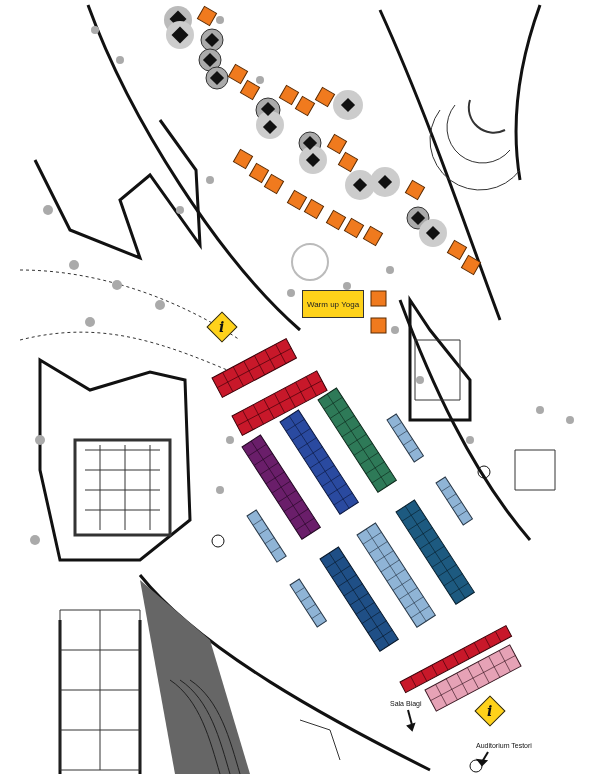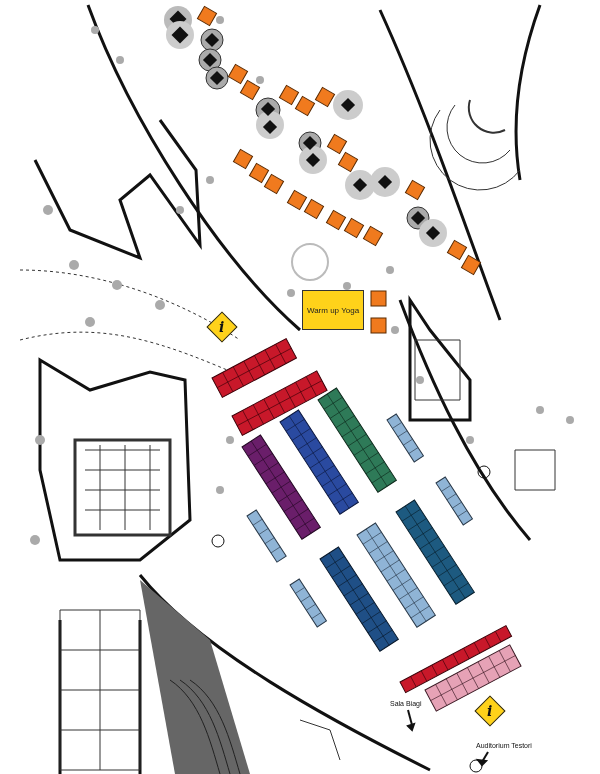--- a/index.html
+++ b/index.html
@@ -1,19 +1,19 @@
 <!DOCTYPE html>
 <html><head>
 <meta charset="utf-8">
 <style>
   html,body{margin:0;padding:0;background:#fff;}
   body{width:600px;height:774px;position:relative;overflow:hidden;font-family:"DejaVu Sans",sans-serif;}
   #map{position:absolute;left:0;top:0;width:600px;height:774px;}
   .lbl{position:absolute;font-family:"Liberation Sans",sans-serif;color:#111;white-space:nowrap;}
-  .yoga{position:absolute;left:302px;top:290px;width:62px;height:40px;background:#ffd21a;border:1.5px solid #333;box-sizing:border-box;font-size:8px;display:flex;align-items:center;justify-content:center;font-family:"Liberation Sans",sans-serif;color:#222;}
+  .yoga{position:absolute;left:302px;top:290px;width:62px;height:28px;background:#ffd21a;border:1.5px solid #333;box-sizing:border-box;font-size:8px;display:flex;align-items:center;justify-content:center;font-family:"Liberation Sans",sans-serif;color:#222;}
   .info{position:absolute;width:22px;height:22px;background:#ffd21a;border:1.5px solid #222;transform:rotate(45deg);box-sizing:border-box;display:flex;align-items:center;justify-content:center;}
   .info span{transform:rotate(-45deg);font-family:"DejaVu Serif",serif;font-style:italic;font-weight:bold;font-size:14px;color:#111;}
 </style>
 </head>
 <body>
 
 <svg id="map" viewBox="0 0 600 774" xmlns="http://www.w3.org/2000/svg">
 
   <g fill="none" stroke="#111" stroke-width="3">
     <path d="M88,5 C130,120 220,260 300,330"></path>

